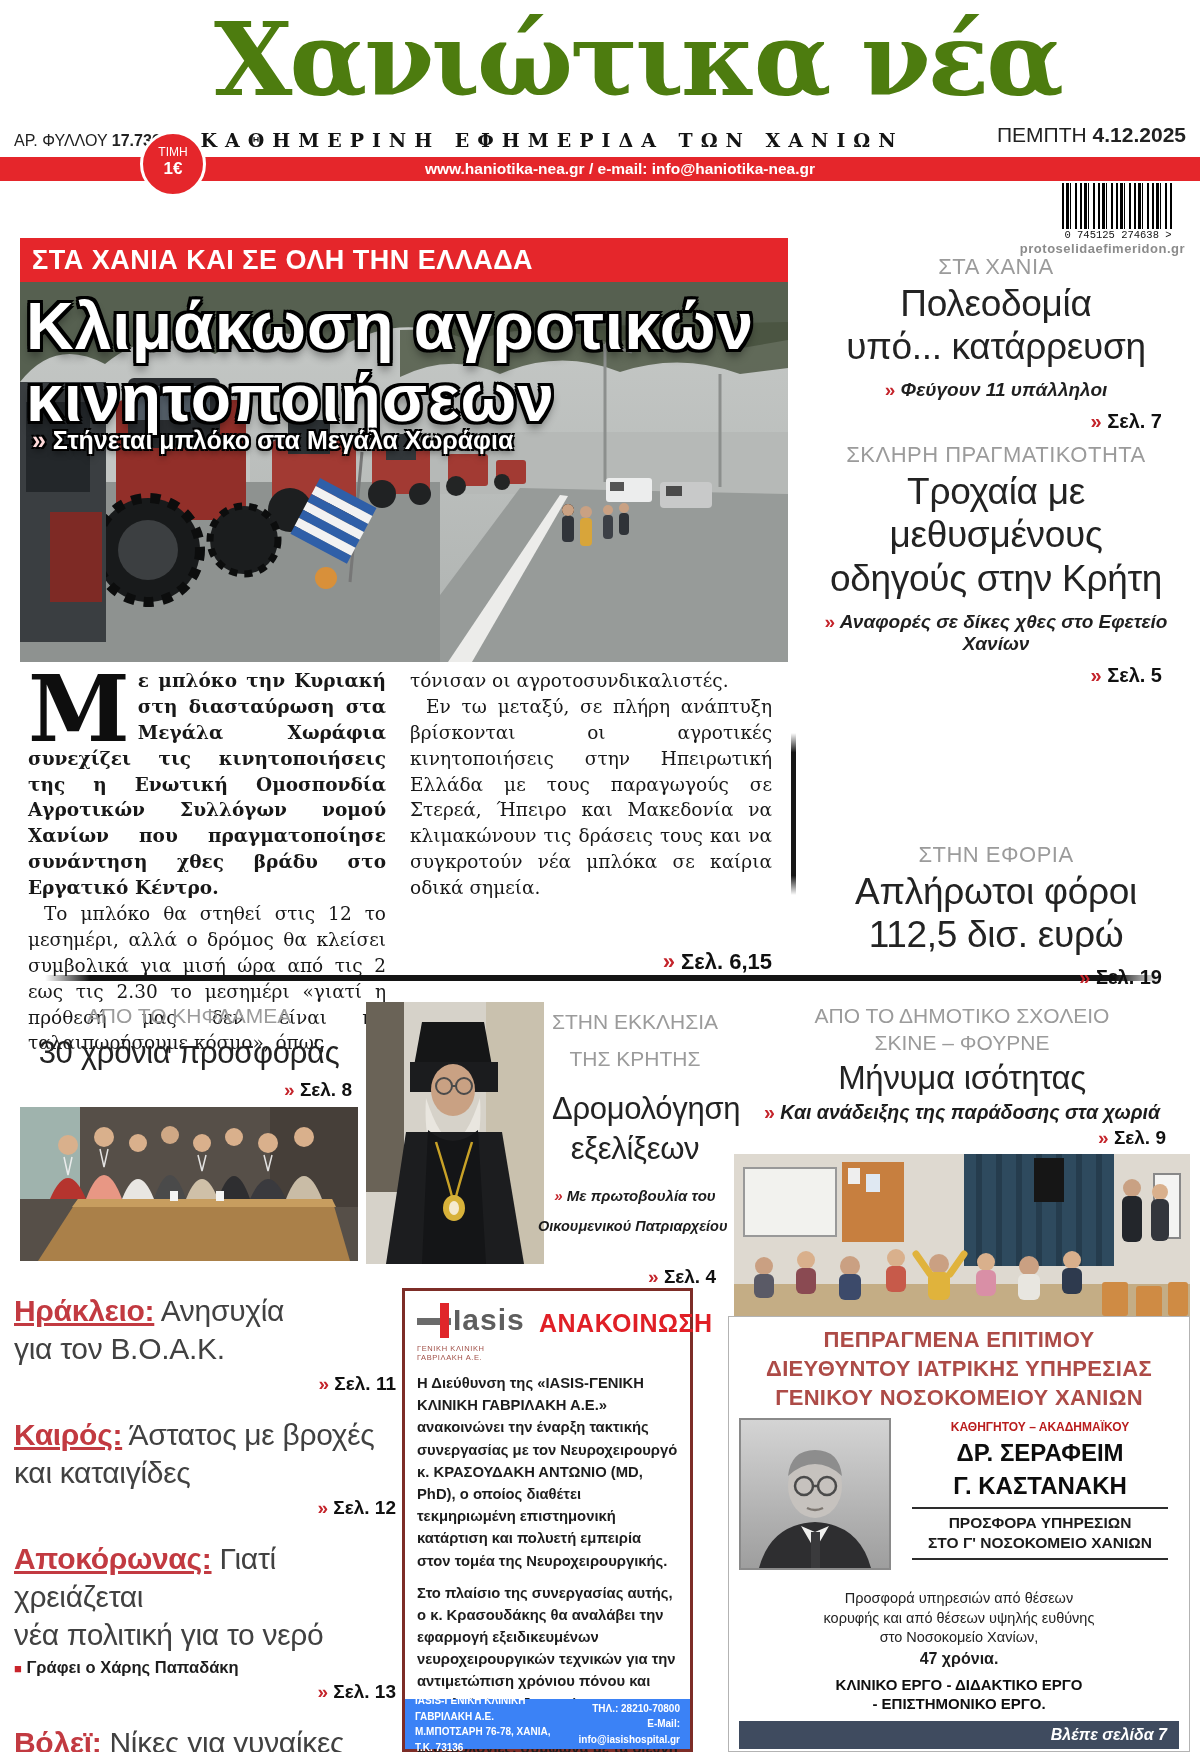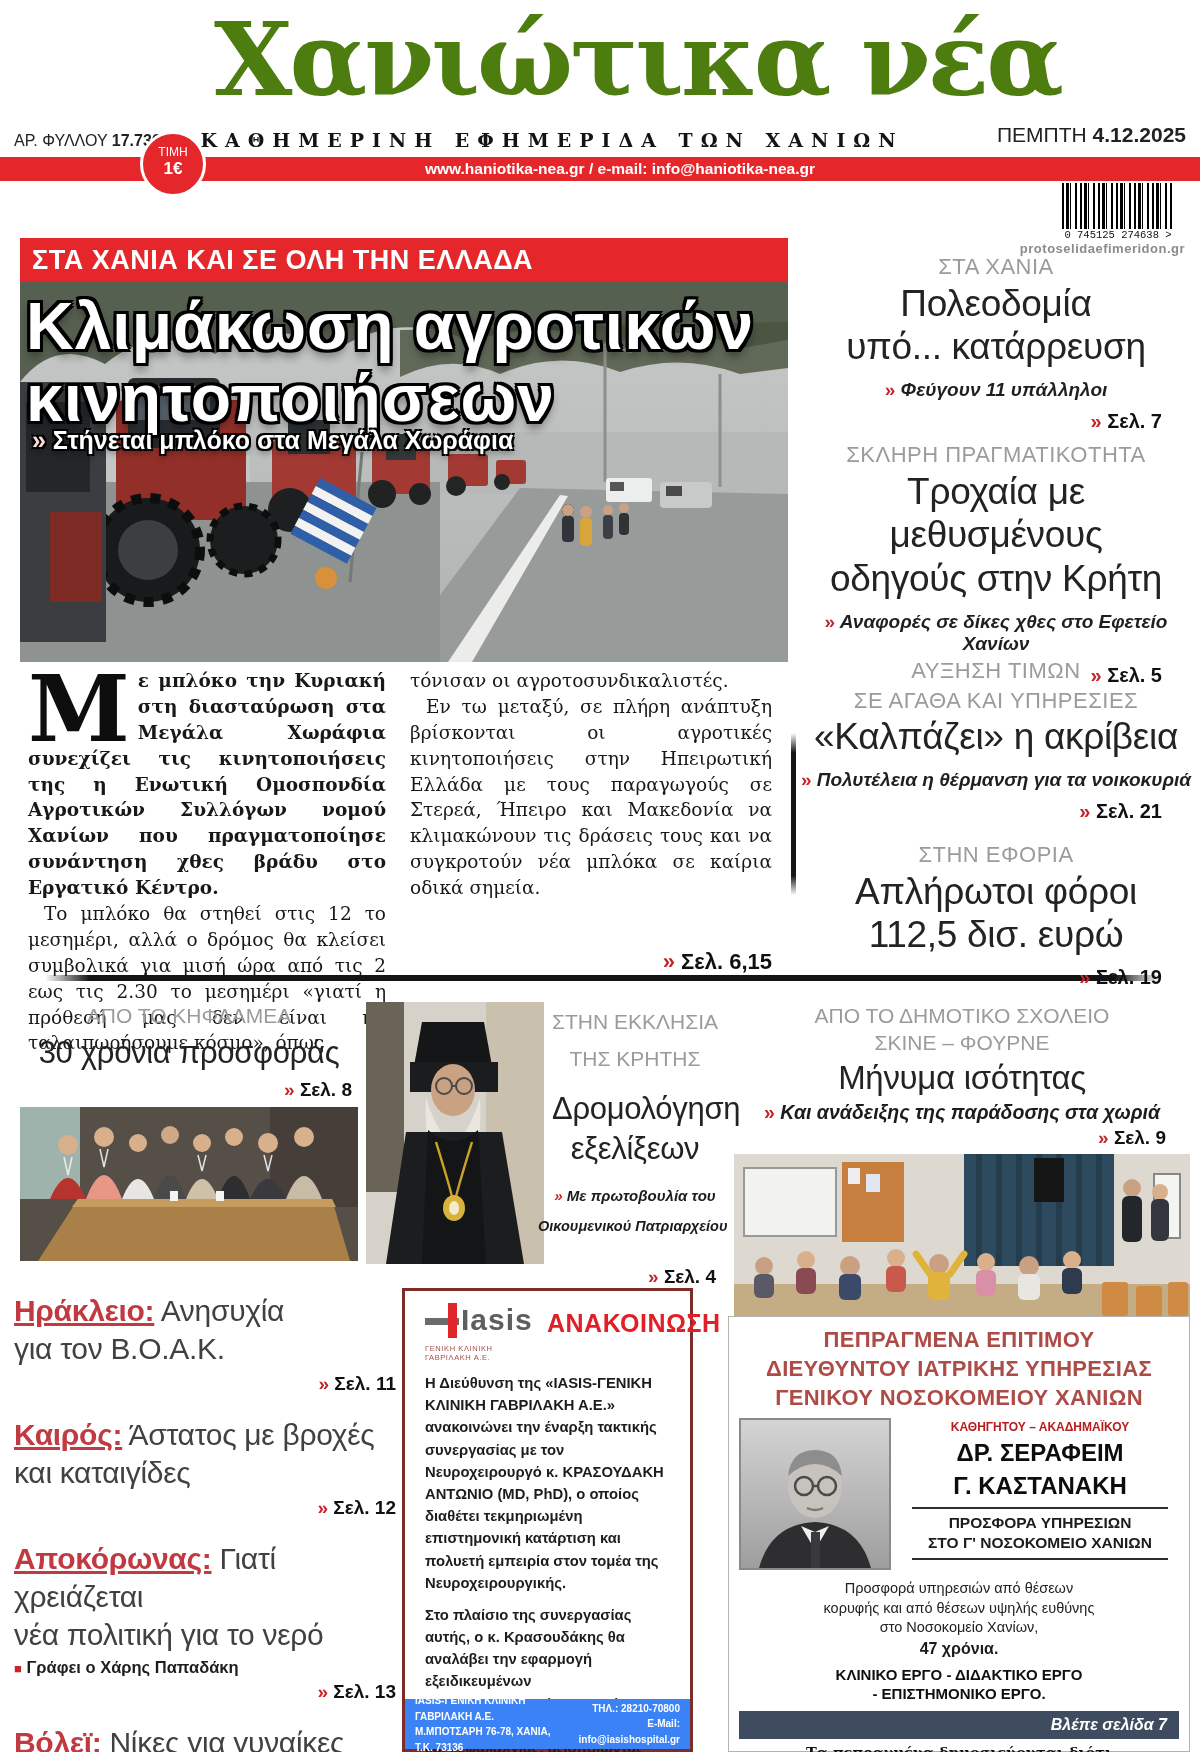--- a/index.html
+++ b/index.html
@@ -96,21 +96,21 @@
   .briefs{left:14px;top:1292px;width:382px;}
   .brief{margin-bottom:21px;}
   .brief-line{font-size:30px;line-height:1.28;color:#414141;letter-spacing:-.3px;}
   .brief-lead{font-weight:bold;color:#c23a41;text-decoration:underline;}
   .brief-byline{margin-top:3px;font-size:16.5px;font-weight:bold;color:#1d1d1d;}
   .brief-byline .b{color:#c9242b;font-size:13px;}
   .brief-ref{text-align:right;font-size:19px;margin-top:4px;}
 
   
   .iasis{left:402px;top:1288px;width:291px;height:464px;border:3px solid #7d2d27;box-sizing:border-box;
-    background:#fff;padding:10px 20px;}
+    background:#fff;padding:10px 12px;}
   .iasis-head{display:flex;align-items:flex-start;}
   .iasis-logo{position:relative;width:112px;height:40px;}
   .iasis-logo .bar-h{position:absolute;left:0;top:17px;width:34px;height:7px;background:#6b6b6b;}
   .iasis-logo .bar-v{position:absolute;left:23px;top:2px;width:9px;height:35px;background:#e0262a;}
   .iasis-logo .t{position:absolute;left:36px;top:2px;font-size:30px;font-weight:bold;color:#5e5e5e;letter-spacing:1px;}
   .iasis-caption{font-size:7.5px;color:#a05048;letter-spacing:.6px;margin-top:3px;}
   .iasis-title{margin-left:10px;margin-top:8px;font-size:25px;font-weight:bold;color:#e01f26;letter-spacing:.5px;}
   .iasis-body{margin-top:10px;font-size:14.8px;font-weight:bold;line-height:1.5;color:#1d1d1d;}
   .iasis-body .p2{margin-top:10px;}
   .iasis-footer{position:absolute;left:0;right:0;bottom:0;height:50px;background:#3b82f6;color:#fff;
@@ -123,21 +123,21 @@
   .kast-heading{font-size:22px;font-weight:bold;color:#ad4b47;line-height:1.32;letter-spacing:.3px;}
   .kast-box{display:flex;gap:10px;margin-top:6px;text-align:center;}
   .kast-photo{width:148px;height:148px;border:2px solid #8a8a8a;overflow:hidden;flex:none;background:#c4c4c4;}
   .kast-photo svg{display:block;width:100%;height:100%;}
   .kast-right{flex:1;padding-top:2px;}
   .kast-prof{font-size:12px;font-weight:bold;color:#b91c1c;}
   .kast-name{font-size:24px;font-weight:bold;color:#0d0d0d;line-height:1.15;margin-top:5px;}
   .kast-offer{margin:8px auto 0;padding:4px 0;border-top:2px solid #2d2d2d;border-bottom:2px solid #2d2d2d;width:92%;}
   .kast-offer div{font-size:15.5px;font-weight:bold;line-height:1.3;}
   .kast-bodyline{font-size:14.5px;color:#222;line-height:1.35;}
-  .kast-body{margin-top:9px;}
+  .kast-body{margin-top:19px;}
   .kast-years{font-size:16px;font-weight:bold;margin-top:2px;}
   .kast-works{margin-top:7px;font-size:15px;font-weight:bold;line-height:1.3;color:#0f0f0f;}
   .kast-see{margin-top:7px;height:28px;background:#3f4b5f;color:#fff;font-style:italic;font-weight:bold;
     font-size:16px;line-height:28px;text-align:right;padding-right:12px;}
   .kast-note{margin-top:5px;font-family:"DejaVu Serif",serif;font-weight:bold;font-size:14.5px;line-height:1.3;color:#111;}
 </style>
 </head>
 <body>
 
 <div class="page">
@@ -288,33 +288,20 @@
     <div class="rc-sub">
       <span class="a">»</span>
       <span>Αναφορές σε δίκες χθες στο Εφετείο Χανίων</span>
     </div>
     <div class="rc-ref ref">
       <span class="a">»</span>
       <span class="l">Σελ. 5</span>
     </div>
   </div>
 
-  <div class="abs rc" style="top:656px">
-    <div class="rc-k">ΑΥΞΗΣΗ ΤΙΜΩΝ</div>
-    <div class="rc-k">ΣΕ ΑΓΑΘΑ ΚΑΙ ΥΠΗΡΕΣΙΕΣ</div>
-    <div class="rc-h">«Καλπάζει» η ακρίβεια</div>
-    <div class="rc-sub">
-      <span class="a">»</span>
-      <span>Πολυτέλεια η θέρμανση για τα νοικοκυριά</span>
-    </div>
-    <div class="rc-ref ref">
-      <span class="a">»</span>
-      <span class="l">Σελ. 21</span>
-    </div>
-  </div>
 
   <div class="abs rc" style="top:840px">
     <div class="rc-k">ΣΤΗΝ ΕΦΟΡΙΑ</div>
     <div class="rc-h">Απλήρωτοι φόροι</div>
     <div class="rc-h">112,5 δισ. ευρώ</div>
     <div class="rc-ref ref">
       <span class="a">»</span>
       <span class="l">Σελ. 19</span>
     </div>
   </div>

